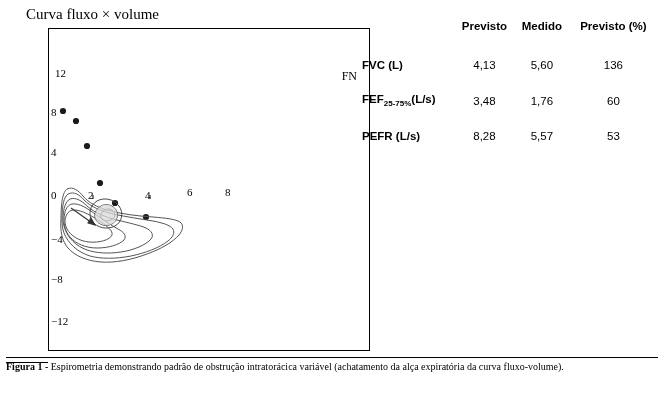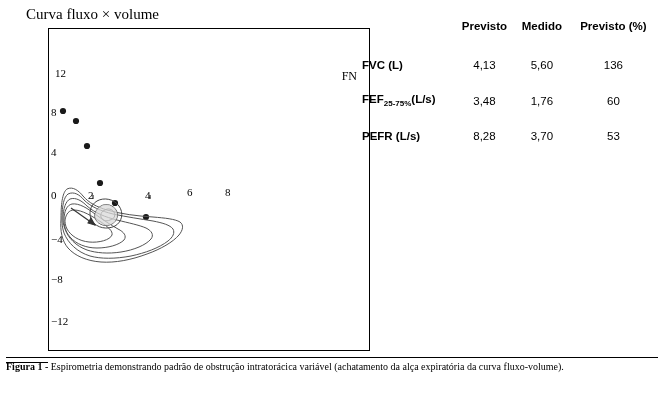--- a/index.html
+++ b/index.html
@@ -223,21 +223,21 @@
       </tr>
       <tr>
         <td class="param"><span>FEF</span><span class="sub">25-75%</span><span>(L/s)</span></td>
         <td>3,48</td>
         <td>1,76</td>
         <td>60</td>
       </tr>
       <tr>
         <td class="param">PEFR (L/s)</td>
         <td>8,28</td>
-        <td>3,70</td>
+        <td>5,57</td>
         <td>53</td>
       </tr>
     </tbody>
   </table>
 </div>
 
 <div id="caption-rule"></div>
 <div id="caption">
   <span class="fig-num">Figura 1 -</span><span> Espirometria demonstrando padrão de obstrução intratorácica variável (achatamento da alça expiratória da curva fluxo-volume).</span>
 </div>

